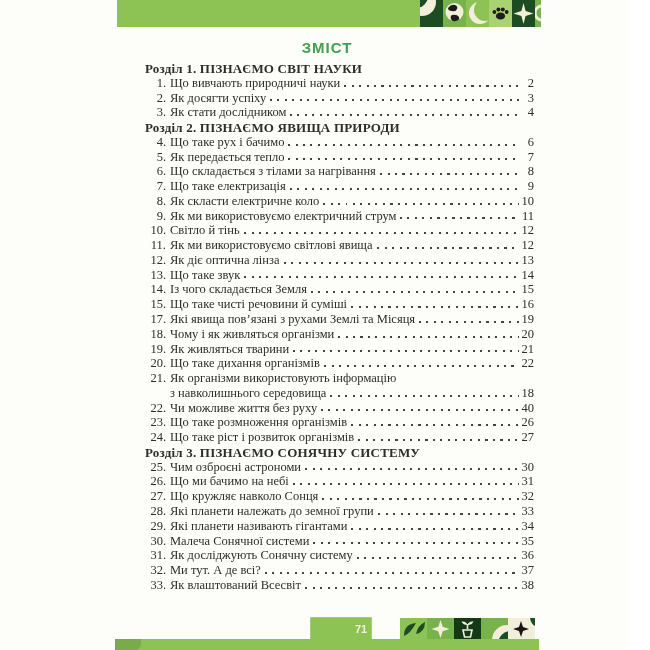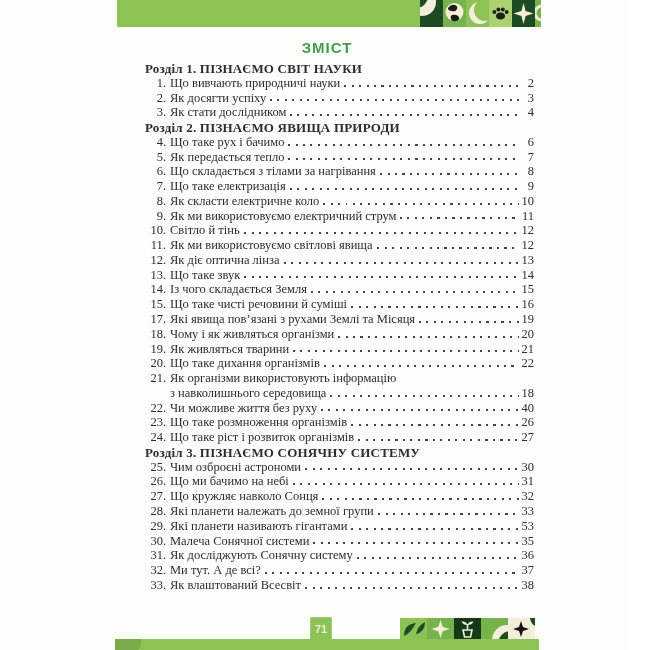--- a/index.html
+++ b/index.html
@@ -35,21 +35,21 @@
   .leader{
     flex:1 1 auto;align-self:flex-end;height:2px;margin:0 3px 4px 4px;
     background:repeating-linear-gradient(90deg,#45443e 0,#45443e 2px,transparent 2px,transparent 7.5px);
   }
   .toc-page{flex:0 0 auto;min-width:12px;text-align:right;}
   
   .page-badge{
     position:absolute;left:310px;top:617px;width:22px;height:23px;
     background:#8dc355;border-radius:2px 2px 0 0;box-shadow:inset 0 0 0 1px #a3cf74;
     display:flex;align-items:center;justify-content:center;
-    font-family:"Liberation Sans",sans-serif;font-weight:bold;font-size:11px;color:#f4f0dc;
+    font-family:"Liberation Sans",sans-serif;font-weight:bold;font-size:11px;color:#f4f0dc;padding-left:40px;
   }
   .footer-tiles{
     position:absolute;left:400px;top:618px;height:22px;display:flex;overflow:hidden;
   }
   .bottombar{
     position:absolute;left:115px;top:639px;width:424px;height:11px;background:#8dc355;
   }
   .bottombar .tip{
     position:absolute;left:0;top:0;width:26px;height:11px;background:#79ab48;
     border-radius:0 0 6px 0;
@@ -276,21 +276,21 @@
       <div class="toc-row">
         <span class="toc-num">28.</span>
         <span class="toc-title">Які планети належать до земної групи</span>
         <span class="leader"></span>
         <span class="toc-page">33</span>
       </div>
       <div class="toc-row">
         <span class="toc-num">29.</span>
         <span class="toc-title">Які планети називають гігантами</span>
         <span class="leader"></span>
-        <span class="toc-page">53</span>
+        <span class="toc-page">34</span>
       </div>
       <div class="toc-row">
         <span class="toc-num">30.</span>
         <span class="toc-title">Малеча Сонячної системи</span>
         <span class="leader"></span>
         <span class="toc-page">35</span>
       </div>
       <div class="toc-row">
         <span class="toc-num">31.</span>
         <span class="toc-title">Як досліджують Сонячну систему</span>

